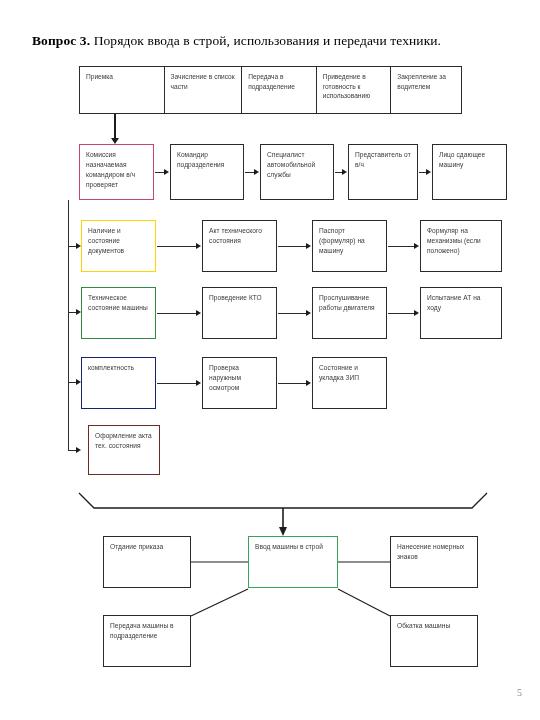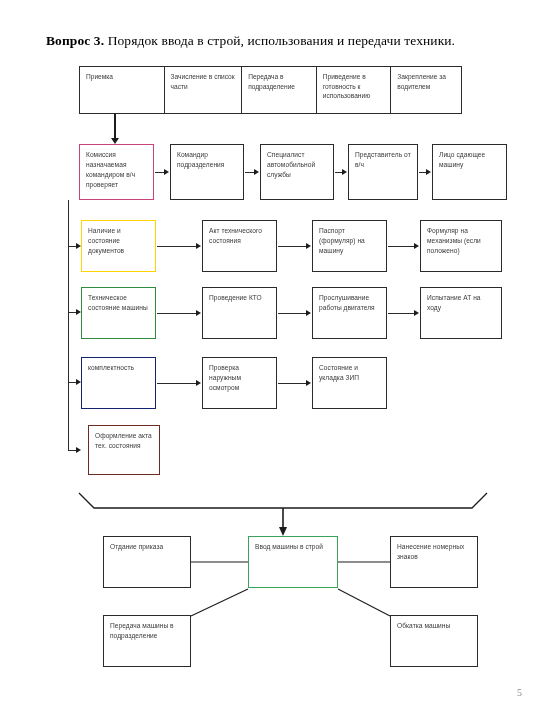--- a/index.html
+++ b/index.html
@@ -8,21 +8,21 @@
     background:#ffffff;
     font-family:"Liberation Sans", sans-serif;
     overflow:hidden;
     position:relative;
   }
   #slide{position:relative;width:540px;height:720px;}
 
   
   .title{
     position:absolute;
-    left:46px; top:33px;
+    left:32px; top:33px;
     font-family:"Liberation Serif", serif;
     font-size:13.5px;
     color:#000;
     white-space:nowrap;
     letter-spacing:0.1px;
   }
   .title b{font-weight:bold;}
 
   
   .box{

